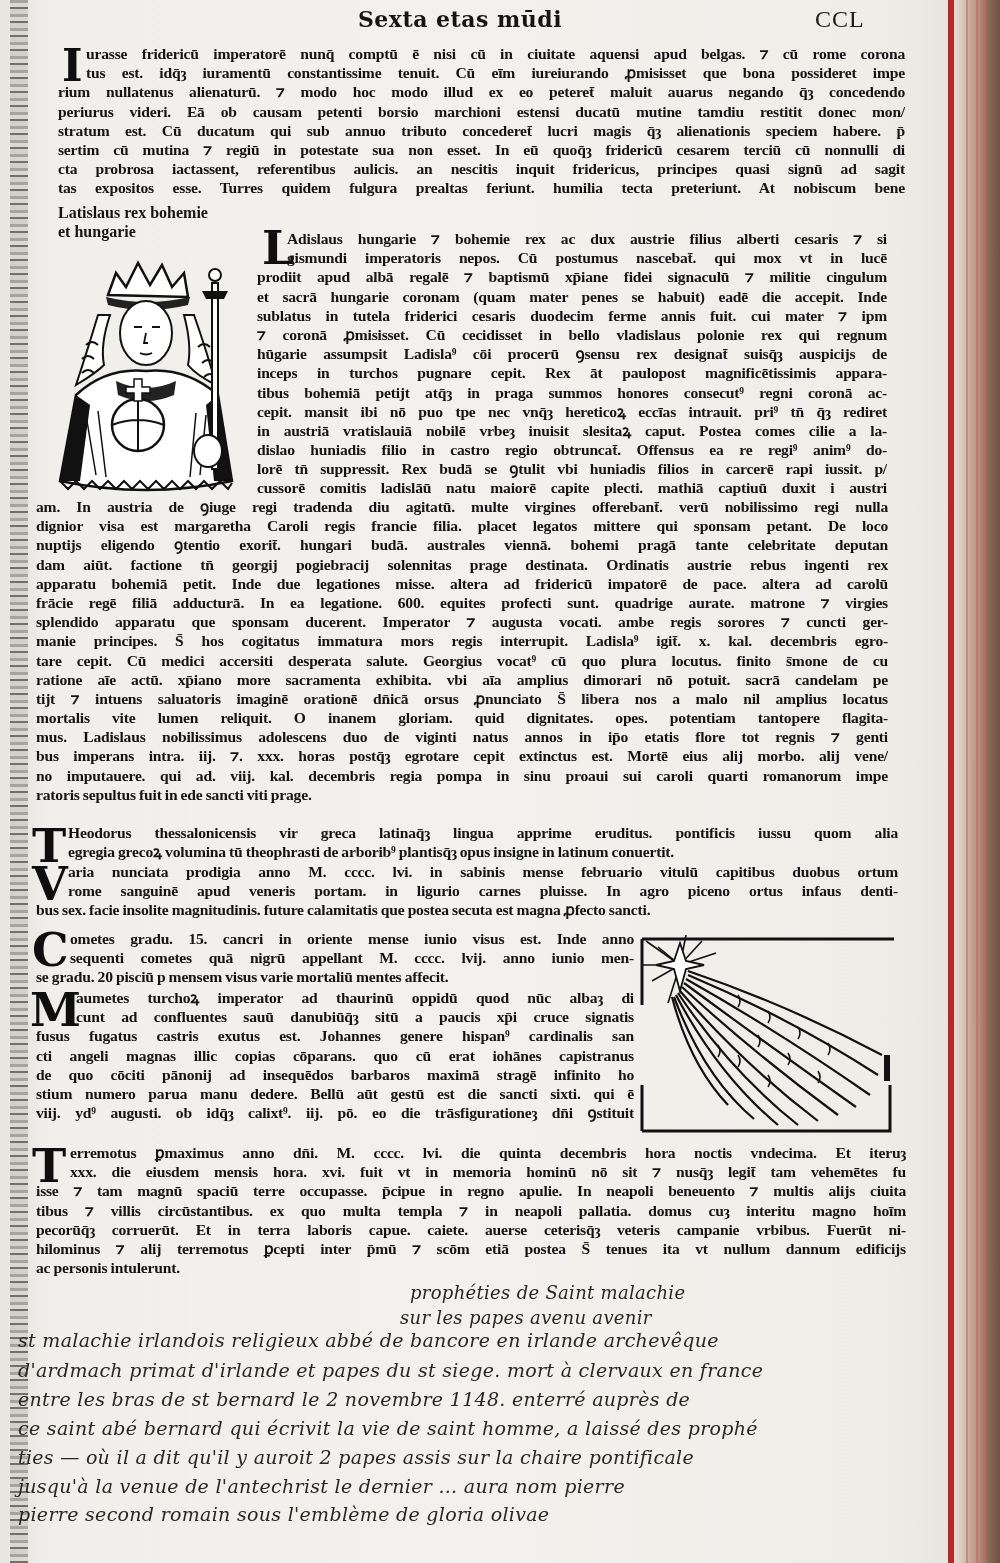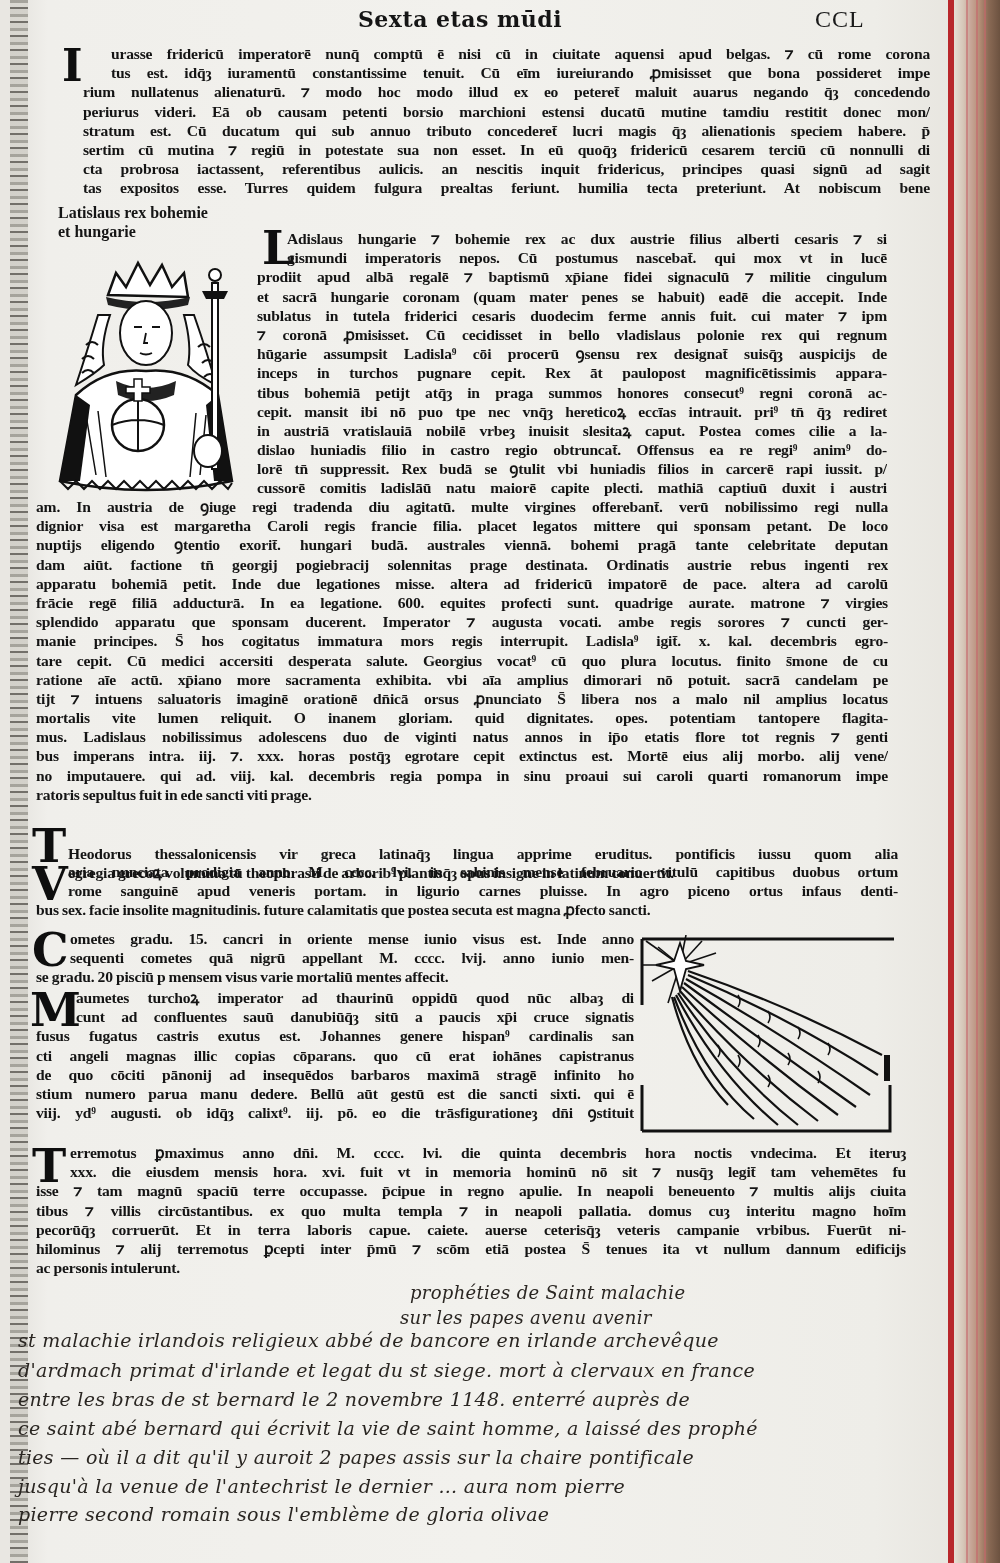--- a/index.html
+++ b/index.html
@@ -77,21 +77,21 @@
 <div class="fore-edge">
   <div class="line" style="left:12px"></div>
   <div class="line" style="left:22px"></div>
   <div class="line" style="left:30px"></div>
 </div>
 
 <div class="running-head">Sexta etas mūdi</div>
 <div class="folio">CCL</div>
 
 <div class="initial" style="left:62px; top:46px; font-size:44px;">I</div>
-<div class="blk" style="left:58px; top:44px; width:847px;margin-left:25px;">
+<div class="blk" style="left:58px; top:44px; width:847px;">
   <span class="ln" style="margin-left:28px">urasse fridericū imperatorē nunq̄ comptū ē nisi cū in ciuitate aquensi apud belgas. ⁊ cū rome corona</span>
   <span class="ln" style="margin-left:28px">tus est. idq̄ȝ iuramentū constantissime tenuit. Cū eīm iureiurando ꝓmisisset que bona possideret impe</span>
   <span class="ln">rium nullatenus alienaturū. ⁊ modo hoc modo illud ex eo peteret̄ maluit auarus negando q̄ȝ concedendo</span>
   <span class="ln">periurus videri. Eā ob causam petenti borsio marchioni estensi ducatū mutine tamdiu restitit donec mon/</span>
   <span class="ln">stratum est. Cū ducatum qui sub annuo tributo concederet̄ lucri magis q̄ȝ alienationis speciem habere. p̄</span>
   <span class="ln">sertim cū mutina ⁊ regiū in potestate sua non esset.    In eū quoq̄ȝ fridericū cesarem terciū cū nonnulli di</span>
   <span class="ln">cta probrosa iactassent, referentibus aulicis. an nescitis inquit fridericus, principes quasi signū ad sagit</span>
   <span class="ln">tas expositos esse. Turres quidem fulgura prealtas feriunt. humilia tecta preteriunt. At nobiscum bene</span>
 </div>
 
@@ -161,21 +161,21 @@
   <span class="ln">ratione aīe actū. xp̄iano more sacramenta exhibita. vbi aīa amplius dimorari nō potuit. sacrā candelam pe</span>
   <span class="ln">tijt ⁊ intuens saluatoris imaginē orationē dn̄icā orsus ꝓnunciato S̄ libera nos a malo nil amplius locatus</span>
   <span class="ln">mortalis vite lumen reliquit. O inanem gloriam. quid dignitates. opes. potentiam tantopere flagita-</span>
   <span class="ln">mus. Ladislaus nobilissimus adolescens duo de viginti natus annos in ip̄o etatis flore tot regnis ⁊ genti</span>
   <span class="ln">bus imperans intra. iij. ⁊. xxx. horas postq̄ȝ egrotare cepit extinctus est. Mortē eius alij morbo. alij vene/</span>
   <span class="ln">no imputauere. qui ad. viij. kal. decembris regia pompa in sinu proaui sui caroli quarti romanorum impe</span>
   <span class="ln last">ratoris sepultus fuit in ede sancti viti prage.</span>
 </div>
 
 <div class="initial" style="left:32px; top:826px; font-size:46px;">T</div>
-<div class="blk" style="left:36px; top:823px; width:862px;margin-top:21px;">
+<div class="blk" style="left:36px; top:823px; width:862px;">
   <span class="ln" style="margin-left:32px">Heodorus thessalonicensis vir greca latinaq̄ȝ lingua apprime eruditus. pontificis iussu quom alia</span>
   <span class="ln last" style="margin-left:32px">egregia grecoꝝ volumina tū theophrasti de arborib⁹ plantisq̄ȝ opus insigne in latinum conuertit.</span>
 </div>
 
 <div class="initial" style="left:32px; top:864px; font-size:46px;">V</div>
 <div class="blk" style="left:36px; top:862px; width:862px;">
   <span class="ln" style="margin-left:32px">aria nunciata prodigia anno M. cccc. lvi. in sabinis mense februario vitulū capitibus duobus ortum</span>
   <span class="ln" style="margin-left:32px">rome sanguinē apud veneris portam. in ligurio carnes pluisse. In agro piceno ortus infaus denti-</span>
   <span class="ln last">bus sex. facie insolite magnitudinis. future calamitatis que postea secuta est magna ꝓfecto sancti.</span>
 </div>
@@ -236,18 +236,18 @@
   <span class="ln">isse ⁊ tam magnū spaciū terre occupasse. p̄cipue in regno apulie. In neapoli beneuento ⁊ multis alijs ciuita</span>
   <span class="ln">tibus ⁊ villis circūstantibus. ex quo multa templa ⁊ in neapoli pallatia. domus cuȝ interitu magno hoīm</span>
   <span class="ln">pecorūq̄ȝ corruerūt. Et in terra laboris capue. caiete. auerse ceterisq̄ȝ veteris campanie vrbibus. Fuerūt ni-</span>
   <span class="ln">hilominus ⁊ alij terremotus ꝑcepti inter p̄mū ⁊ scōm etiā postea S̄ tenues ita vt nullum dannum edificijs</span>
   <span class="ln last">ac personis intulerunt.</span>
 </div>
 
 <div class="hand" style="left:410px; top:1278px; font-size:18px;">prophéties de   Saint malachie</div>
 <div class="hand" style="left:400px; top:1303px; font-size:18px;">sur les papes   avenu   avenir</div>
 <div class="hand" style="left:18px; top:1326px;">st malachie irlandois religieux   abbé de bancore en irlande archevêque</div>
-<div class="hand" style="left:18px; top:1356px;">d'ardmach primat d'irlande   et legat du st siege. mort à clervaux en france</div>
+<div class="hand" style="left:18px; top:1356px;">d'ardmach primat d'irlande   et papes du st siege. mort à clervaux en france</div>
 <div class="hand" style="left:18px; top:1385px;">entre les bras de st bernard le 2 novembre 1148. enterré auprès de</div>
 <div class="hand" style="left:18px; top:1414px;">ce saint abé bernard qui écrivit la vie de saint homme, a laissé des prophé</div>
 <div class="hand" style="left:18px; top:1443px;">ties — où il a dit qu'il y auroit 2 papes assis sur la chaire pontificale</div>
 <div class="hand" style="left:18px; top:1472px;">jusqu'à la venue de l'antechrist le dernier ... aura nom pierre</div>
 <div class="hand" style="left:18px; top:1500px;">pierre second romain  sous l'emblème de gloria olivae</div>
 
 </body></html>

